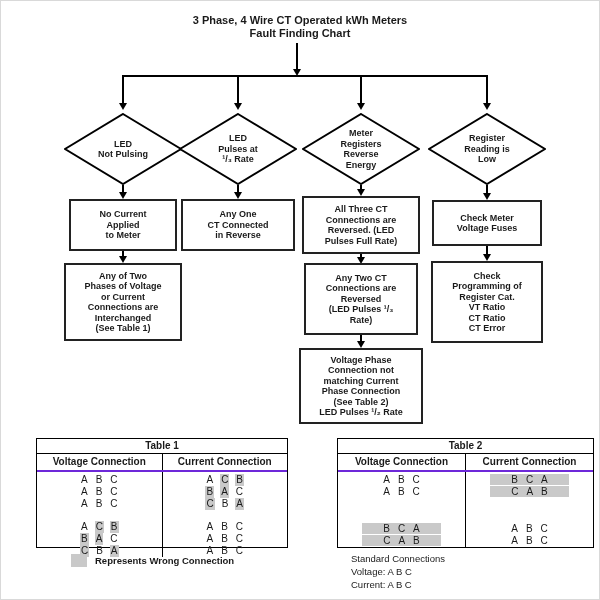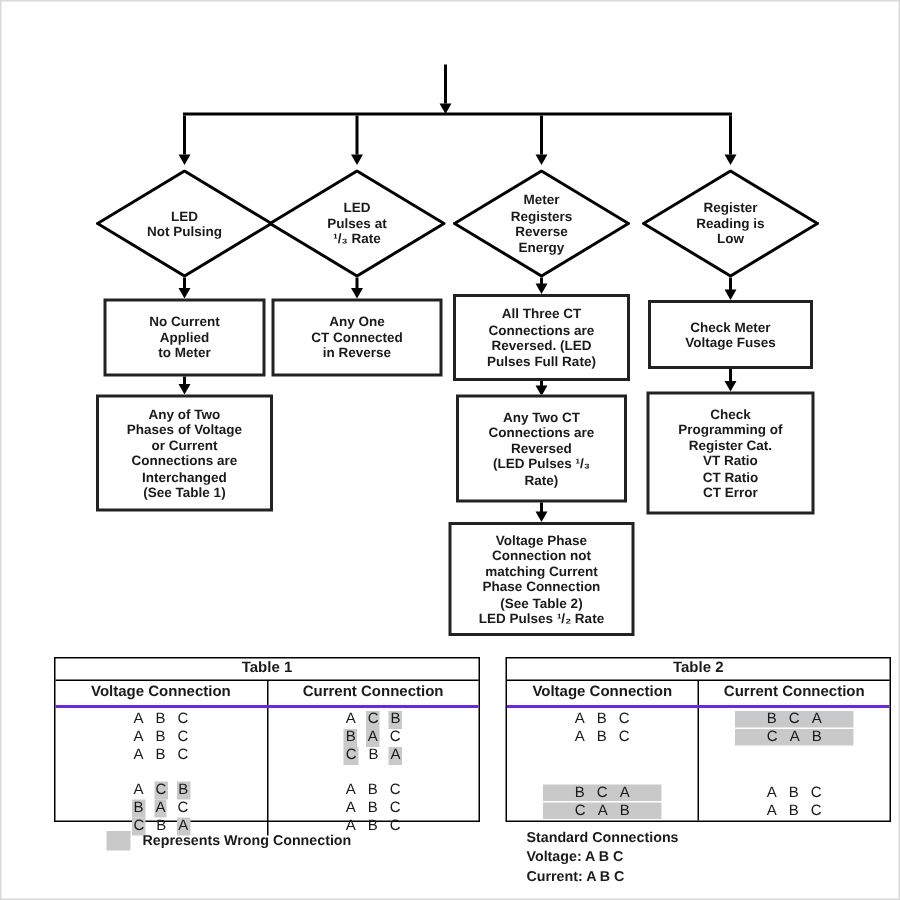--- a/index.html
+++ b/index.html
@@ -52,29 +52,31 @@
   .ltr{display:inline-block;padding:0 1px;margin:0 3px;}
   .ltr.hl{background:#c9c9c9;}
   .seq.block{background:#c9c9c9;padding:0 17px;}
   .tgroup.gap1{margin-top:11px;}
   .tgroup.gap2{margin-top:25px;}
   
   .legend{position:absolute;left:70px;top:553px;display:flex;align-items:center;}
   .swatch{width:16px;height:13px;background:#c9c9c9;margin-right:8px;}
   .legend-label{font-size:9.5px;font-weight:bold;}
   .stdconn{
-    position:absolute;left:350px;top:551px;font-size:9.5px;font-weight:bold;
+    position:absolute;left:350px;top:551px;font-size:9.5px;font-weight:normal;
     line-height:13px;white-space:pre-line;
   }
 </style>
 </head>
 <body>
 
 <div class="canvas">
 
+  <div class="title">3 Phase, 4 Wire CT Operated kWh Meters
+Fault Finding Chart</div>
 
   <div class="vline" style="left:295px;top:42px;height:26px;"></div>
   <div class="arrow" style="left:292px;top:68px;"></div>
   <div class="hline" style="left:121px;top:74px;width:366px;"></div>
 
   <div class="vline" style="left:121px;top:76px;height:26px;"></div>
   <div class="arrow" style="left:118px;top:102px;"></div>
   <div class="vline" style="left:236px;top:76px;height:26px;"></div>
   <div class="arrow" style="left:233px;top:102px;"></div>
   <div class="vline" style="left:359px;top:76px;height:26px;"></div>
@@ -165,21 +167,21 @@
   <div class="vline" style="left:359px;top:334px;height:7px;"></div>
   <div class="arrow" style="left:356px;top:340px;"></div>
 
   <div class="pbox" style="left:298px;top:347px;width:124px;height:76px;">Voltage Phase
 Connection not
 matching Current
 Phase Connection
 (See Table 2)
 LED Pulses ¹/₂ Rate</div>
 
-  <div class="tbl" style="left:35px;top:437px;width:284px;height:110px;">
+  <div class="tbl" style="left:35px;top:437px;width:252px;height:110px;">
     <div class="tbl-title">Table 1</div>
     <div class="tbl-head">
       <div class="th">Voltage Connection</div>
       <div class="th">Current Connection</div>
     </div>
     <div class="tbl-body">
       <div class="tcol">
           <div class="tgroup">
             <div class="trow"><span class="seq"><span class="ltr">A</span><span class="ltr">B</span><span class="ltr">C</span></span></div>
             <div class="trow"><span class="seq"><span class="ltr">A</span><span class="ltr">B</span><span class="ltr">C</span></span></div>

